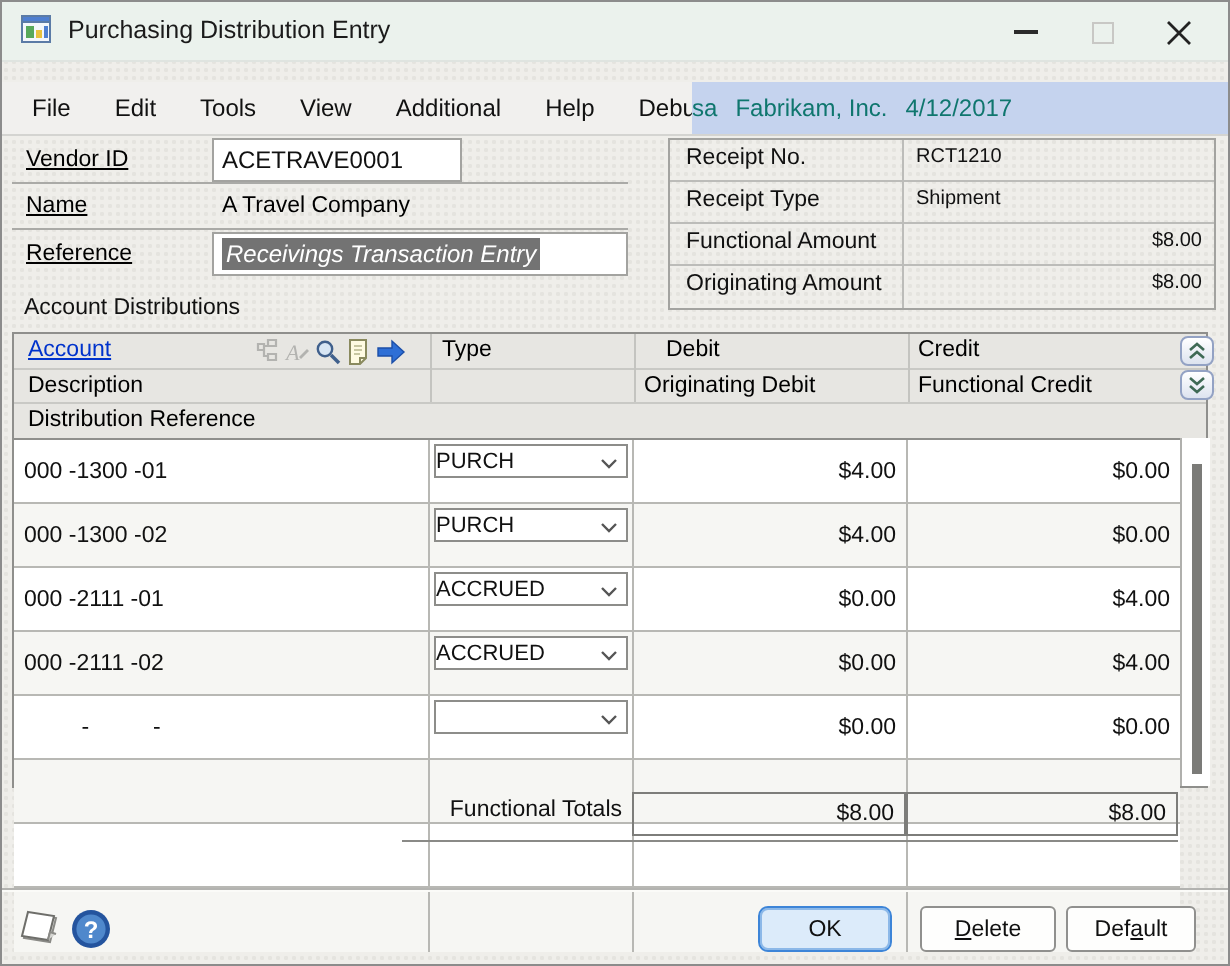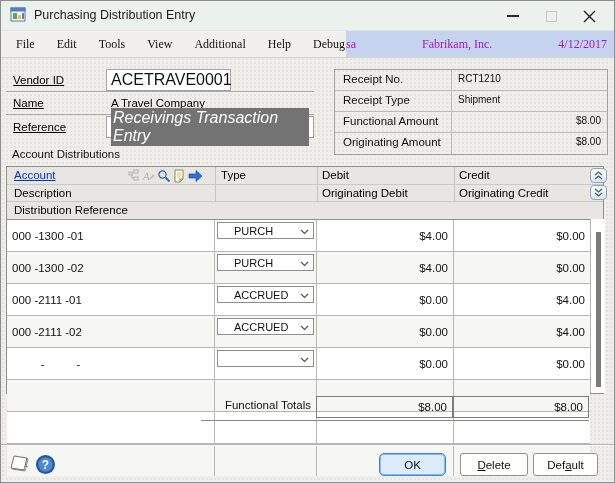--- a/index.html
+++ b/index.html
@@ -12,28 +12,28 @@
   .dots{background-image:radial-gradient(rgba(60,60,50,.06) 1px,transparent 1.2px);background-size:4px 4px;}
   
   .titlebar{position:absolute;top:0;left:0;width:100%;height:30px;background:#ebf2ed;border-bottom:1px solid #dfe4e0;}
   .title-text{position:absolute;left:33px;top:7px;font-size:12.5px;color:#1b1b1b;}
   .app-icon{position:absolute;left:9px;top:6px;}
   .win-controls{position:absolute;right:6px;top:0;height:30px;display:flex;align-items:center;}
   .win-btn{width:38px;height:28px;display:flex;align-items:center;justify-content:center;}
   .min-glyph{width:12px;height:2px;background:#2b2b2b;}
   .max-glyph{width:11px;height:11px;border:1px solid #c8c8c5;background:transparent;}
   
-  .menubar{position:absolute;top:30px;left:0;width:100%;height:27px;background:#f1f0ee;border-bottom:1px solid #d4d4d1;font-family:Liberation Serif, serif;}
+  .menubar{position:absolute;top:40px;left:0;width:100%;height:27px;background:#f1f0ee;border-bottom:1px solid #d4d4d1;}
   .menu-items{position:absolute;left:4px;top:0;height:100%;display:flex;align-items:center;}
   .menu-item{padding:0 11px;font-size:12px;height:100%;display:flex;align-items:center;}
-  .menu-context{position:absolute;left:345px;right:0;top:0;bottom:0;background:#c5d3ee;display:flex;align-items:center;justify-content:space-between;gap:9px;padding-right:7px;font-size:12px;color:#a21caf;}
+  .menu-context{position:absolute;left:345px;right:0;top:0;bottom:0;background:#c5d3ee;display:flex;align-items:center;justify-content:flex-start;gap:9px;padding-right:7px;font-size:12px;color:#0f766e;}
   
   .f-label{position:absolute;font-size:11.5px;color:#000;text-decoration:underline;}
   .f-value{position:absolute;font-size:11.5px;color:#000;}
-  .field-box{position:absolute;background:#fff;border:1px solid #a3a3a0;font-size:16px;display:flex;align-items:center;padding:0 4px;}
+  .field-box{position:absolute;background:#fff;border:1px solid #a3a3a0;font-size:12px;display:flex;align-items:center;padding:0 4px;}
   .underline{position:absolute;height:1px;background:#aaaaa7;}
   .hl{background:#737373;color:#fff;padding:1px 2px;font-style:italic;}
   .right-panel{position:absolute;left:333px;top:68px;width:274px;height:86px;border:1px solid #a3a3a0;}
   .rp-row{position:relative;height:21px;border-bottom:1px solid #bcbcb9;display:flex;}
   .rp-row:last-child{border-bottom:none;}
   .rp-label{width:117px;padding:3px 5px 0 8px;font-size:11.5px;border-right:1px solid #bcbcb9;}
   .rp-value{flex:1;padding:3px 6px 0 6px;font-size:10px;}
   .rp-value.amount{text-align:right;}
   .section-label{position:absolute;left:11px;top:147px;font-size:11.5px;}
   
@@ -48,21 +48,21 @@
   .scrollbtn{position:absolute;left:583px;width:17px;height:15px;border:1px solid #93a2c4;border-radius:4px;background:linear-gradient(#ffffff,#dde3ef);display:flex;align-items:center;justify-content:center;}
   .grid-body{position:absolute;left:0;top:52px;width:583px;height:176px;border-top:1px solid #8f8f8c;}
   .g-row{position:relative;width:583px;height:32px;border-bottom:1px solid #b8b8b4;background:#fff;display:flex;}
   .g-row.alt{background:#f6f6f3;}
   .g-row:last-child{border-bottom:none;}
   .cell{height:100%;border-right:1px solid #b8b8b4;font-size:11.5px;display:flex;align-items:center;}
   .c-account{width:208px;padding-left:5px;}
   .c-type{width:102px;position:relative;}
   .c-debit{width:137px;justify-content:flex-end;padding-right:5px;}
   .c-credit{width:136px;justify-content:flex-end;padding-right:5px;border-right:none;}
-  .combo{position:absolute;left:2px;top:2px;width:97px;height:17px;background:#fff;border:1px solid #8d8d8a;display:flex;align-items:center;padding-left:16px;font-size:11px;}
+  .combo{position:absolute;left:2px;top:2px;width:97px;height:17px;background:#fff;border:1px solid #8d8d8a;display:flex;align-items:center;padding-left:0;font-size:11px;}
   .combo svg{position:absolute;right:4px;top:6px;}
   .vscroll{position:absolute;left:583px;top:52px;width:15px;bottom:0;background:#fff;border-left:1px solid #b0b0ad;}
   .vthumb{position:absolute;left:5px;top:13px;width:5px;height:155px;background:#7b7b78;}
   
   .tot-label{position:absolute;left:120px;top:398px;width:190px;text-align:right;font-size:11.5px;}
   .tot-cell{position:absolute;top:395px;height:22px;border:1px solid #7d7d7a;font-size:11.5px;display:flex;align-items:center;justify-content:flex-end;padding-right:5px;}
   .tot-debit{left:315px;width:137px;}
   .tot-credit{left:452px;width:136px;}
   .tot-rule{position:absolute;left:200px;top:419px;width:388px;height:1px;background:#8a8a87;}
   
@@ -179,29 +179,29 @@
           <svg width="13" height="14" viewBox="0 0 13 14">
               <path d="M2 1 h8 v9 l-3 3 h-5 z" fill="#fffbe2" stroke="#8a8a5e"></path>
               <path d="M10 10 h-3 v3" fill="none" stroke="#8a8a5e"></path>
               <path d="M4 4 h4 M4 6 h4 M4 8 h3" stroke="#b7b78c" stroke-width="0.8"></path>
             </svg>
           <svg width="15" height="14" viewBox="0 0 15 14">
               <polygon points="1,5 8,5 8,1.5 14,7 8,12.5 8,9 1,9" fill="#2e6fd6" stroke="#1c4fa8" stroke-width="0.7"></polygon>
             </svg>
         </span>
         <span class="gh-label" style="left:214px;">Type</span>
-        <span class="gh-label" style="left:315px;">Debit</span>
+        <span class="gh-label" style="left:326px;">Debit</span>
         <span class="gh-label" style="left:452px;">Credit</span>
       </div>
       <div class="gh-sep" style="top:17px;"></div>
 
       <div class="gh-row" style="top:18px;">
         <span class="gh-label" style="left:7px;">Description</span>
         <span class="gh-label" style="left:315px;">Originating Debit</span>
-        <span class="gh-label" style="left:452px;">Originating Credit</span>
+        <span class="gh-label" style="left:452px;">Functional Credit</span>
       </div>
       <div class="gh-sep" style="top:34px;"></div>
 
       <div class="gh-row" style="top:35px;">
         <span class="gh-label" style="left:7px;">Distribution Reference</span>
       </div>
       <div class="gh-vline" style="left:208px;"></div>
       <div class="gh-vline" style="left:310px;"></div>
       <div class="gh-vline" style="left:447px;"></div>
 

